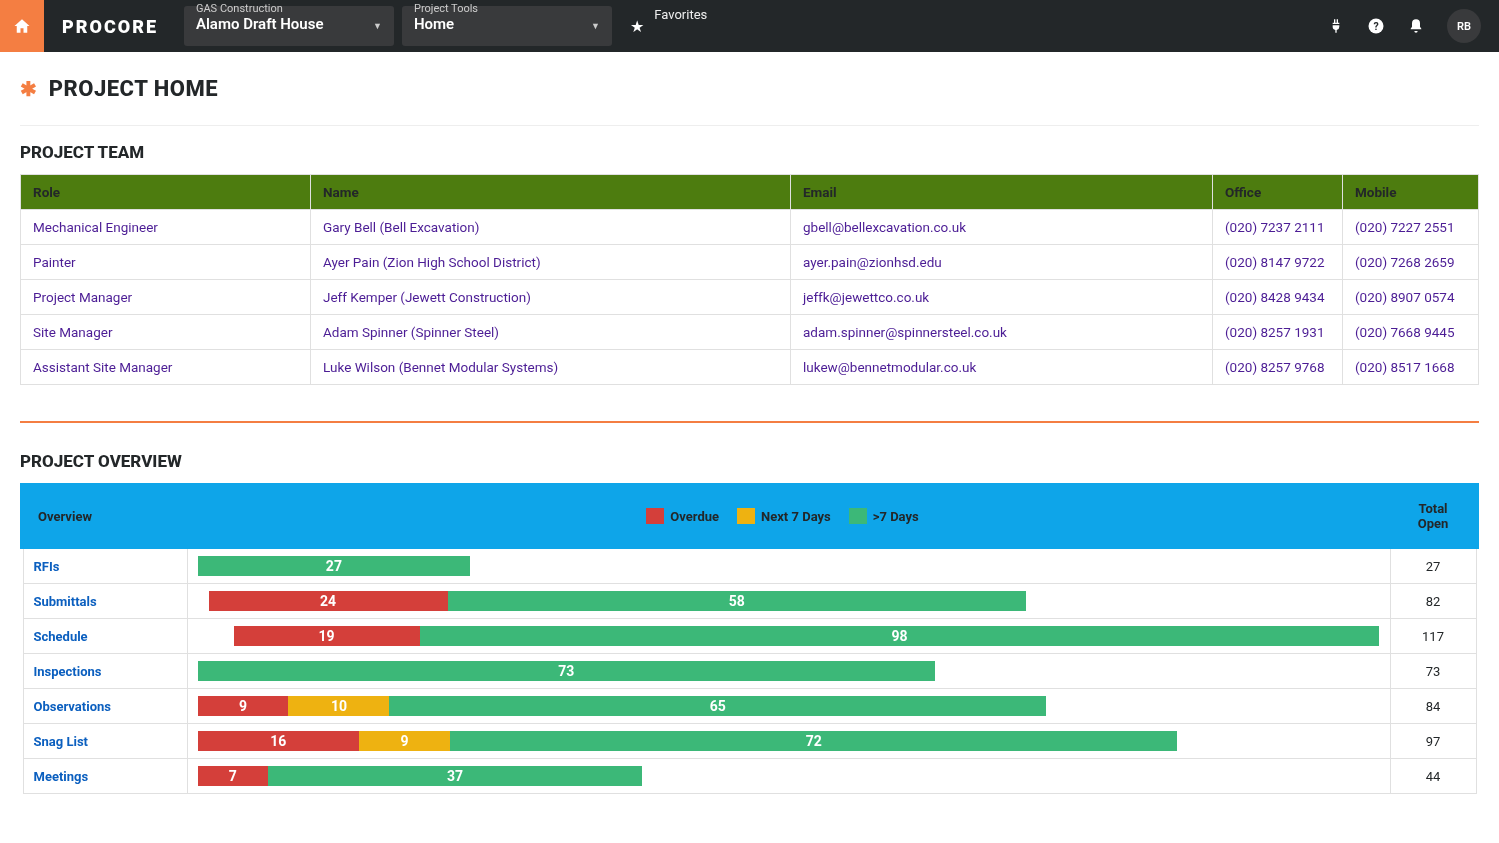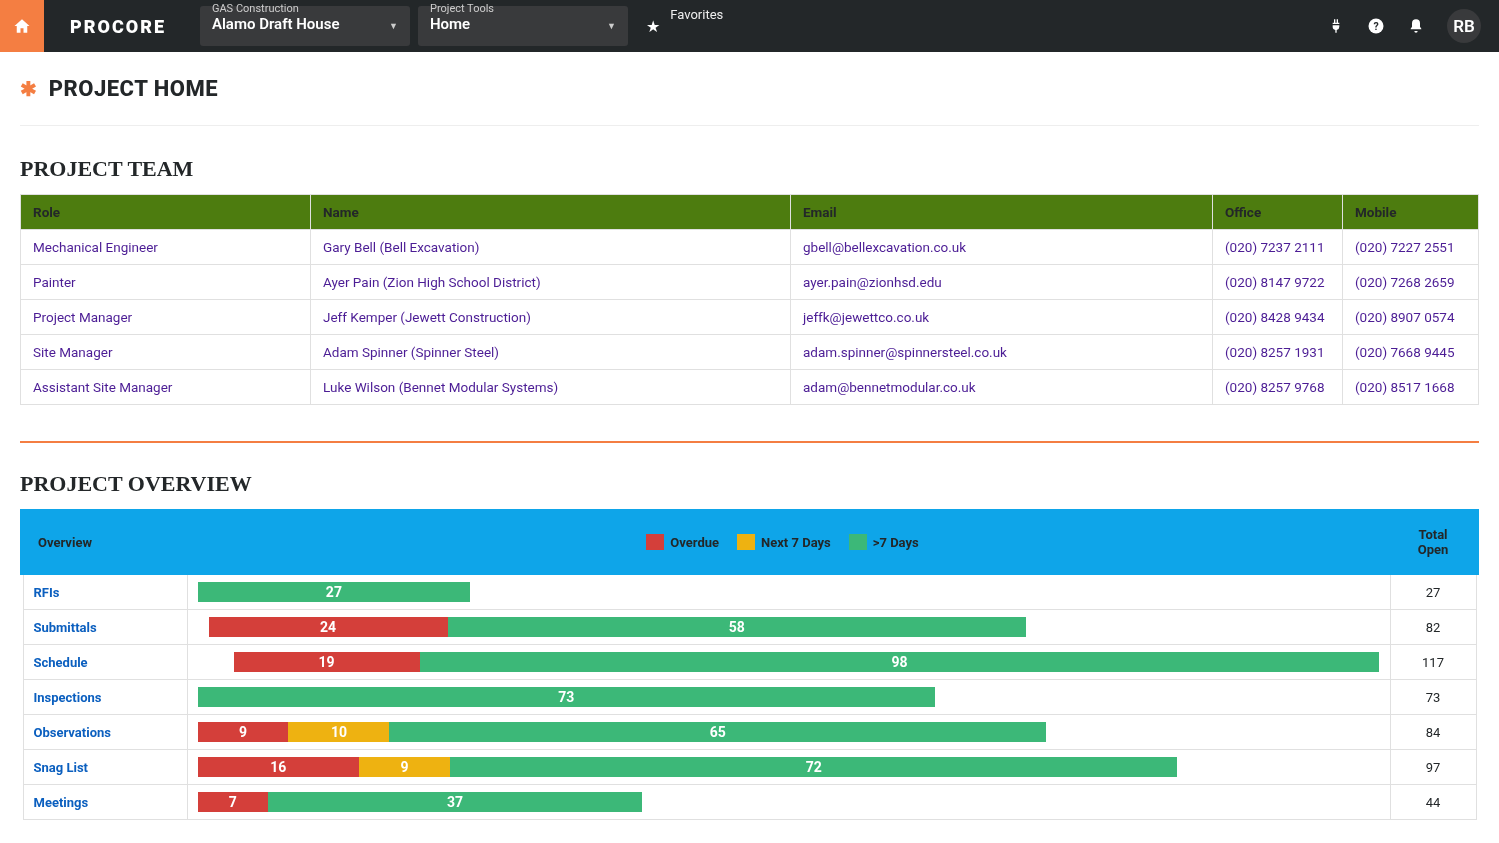--- a/index.html
+++ b/index.html
@@ -1,40 +1,40 @@
 <!DOCTYPE html>
 <html><head>
 <meta charset="utf-8">
 <style>
 * { margin: 0; padding: 0; box-sizing: border-box; }
 body { font-family: -apple-system, BlinkMacSystemFont, "Segoe UI", Roboto, Arial, sans-serif; background: #fff; color: #232729; width: 1499px; }
 
 
 .header { display: flex; align-items: center; background: #232729; height: 52px; color: #fff; }
 .home-btn { background: #f47e42; width: 44px; height: 52px; display: flex; align-items: center; justify-content: center; cursor: pointer; }
-.logo { padding: 0 26px; font-weight: 900; letter-spacing: 2px; font-size: 18px; }
+.logo { padding: 0 18px; font-weight: 900; letter-spacing: 2px; font-size: 18px; }
 .selector { background: #393a3c; margin-left: 8px; height: 40px; border-radius: 3px; display: flex; flex-direction: column; justify-content: center; padding: 4px 34px 20px 12px; position: relative; min-width: 210px; cursor: pointer; }
 .selector .label { font-size: 11px; color: #ccc; line-height: 1; margin-bottom: 2px; }
 .selector .value { font-size: 15px; font-weight: 600; color: #fff; line-height: 1.1; }
 .selector .caret { position: absolute; right: 12px; top: 50%; transform: translateY(-50%); font-size: 9px; color: #ccc; }
 .fav-wrap { display: flex; align-items: center; margin-left: 18px; gap: 10px; }
 .fav-wrap .star { font-size: 16px; }
 .fav-wrap .fav-label { font-size: 13px; color: #eee; margin-top: -24px; }
 .header-spacer { flex: 1; }
 .header-icons { display: flex; align-items: center; gap: 22px; padding-right: 18px; }
 .hdr-icon { width: 18px; height: 18px; cursor: pointer; display: flex; align-items: center; justify-content: center; color: #fff; font-size: 16px; }
-.avatar { width: 34px; height: 34px; border-radius: 50%; background: #393a3c; display: flex; align-items: center; justify-content: center; font-size: 17px; font-weight: 600; cursor: pointer; }
+.avatar { width: 34px; height: 34px; border-radius: 50%; background: #393a3c; display: flex; align-items: center; justify-content: center; font-size: 11px; font-weight: 600; cursor: pointer; }
 
 
 .content { padding: 20px 20px 0 20px; }
 .page-title-row { display: flex; align-items: center; gap: 12px; padding: 4px 0 24px 0; border-bottom: 1px solid #eee; }
 .page-title-row .gear { color: #f47e42; font-size: 20px; font-weight: bold; }
 .page-title-row h1 { font-size: 22px; font-weight: 800; letter-spacing: 0.5px; }
 
-.section-title { font-size: 22px; font-weight: 800; margin: 30px 0 12px 0; font-family: Liberation Serif, serif; }
+.section-title { font-size: 17px; font-weight: 800; margin: 16px 0 12px 0; }
 
 
 .team-table { width: 100%; border-collapse: collapse; border: 1px solid #e0e0e0; }
 .team-table th, .team-table td { text-align: left; padding: 9px 12px; font-size: 13.5px; border: 1px solid #e0e0e0; }
 .team-table th { background: #4d7c0f; font-weight: 700; margin-left: 28px; }
 .team-table td { color: #4c1d95; }
 
 
 .divider { height: 2px; background: #f47e42; margin: 36px 0 28px 0; }
 
@@ -154,21 +154,21 @@
         <tr>
           <td>Site Manager</td>
           <td>Adam Spinner (Spinner Steel)</td>
           <td>adam.spinner@spinnersteel.co.uk</td>
           <td>(020) 8257 1931</td>
           <td>(020) 7668 9445</td>
         </tr>
         <tr>
           <td>Assistant Site Manager</td>
           <td>Luke Wilson (Bennet Modular Systems)</td>
-          <td>adam@bennetmodular.co.uk</td>
+          <td>lukew@bennetmodular.co.uk</td>
           <td>(020) 8257 9768</td>
           <td>(020) 8517 1668</td>
         </tr>
       </tbody>
   </table>
 
   <div class="divider"></div>
 
   <h2 class="section-title" style="margin-top:0">PROJECT OVERVIEW</h2>
   <table class="overview">

